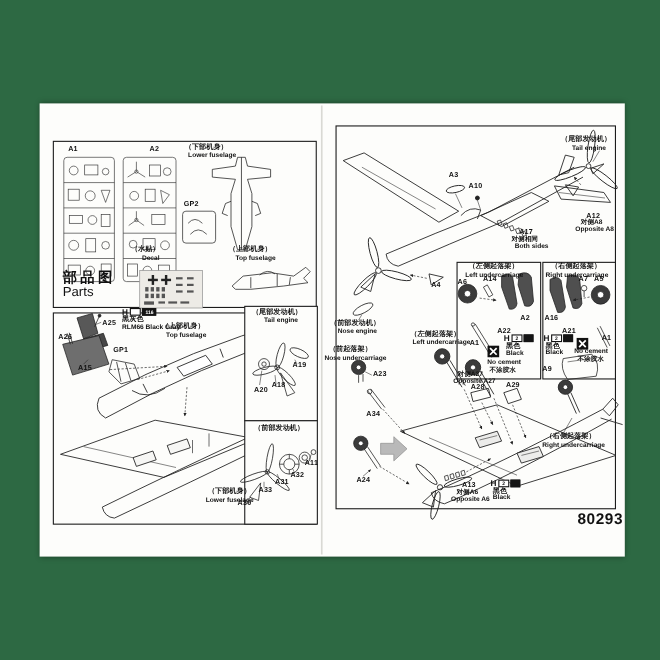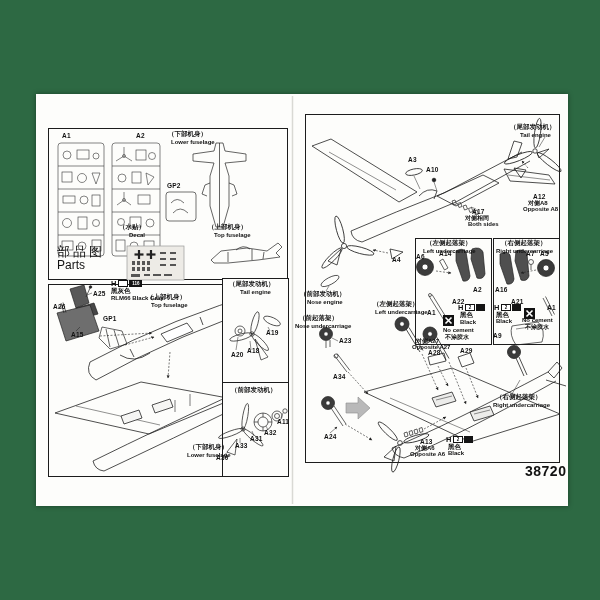--- a/index.html
+++ b/index.html
@@ -5,21 +5,21 @@
   html,body{margin:0;padding:0;}
   body{width:600px;height:600px;font-family:"Liberation Sans",sans-serif;}
   #root{position:relative;width:600px;height:600px;background:#2d6943;overflow:hidden;}
   #page{position:absolute;left:36px;top:94px;width:532px;height:412px;background:#fdfdfb;box-shadow:0 0 5px rgba(0,0,0,.4);}
   #art{position:absolute;left:0;top:0;width:600px;height:600px;}
   .L{position:absolute;white-space:nowrap;color:#111;line-height:1.05;}
   .cn{font-size:6.5px;font-weight:bold;}
   .cn6{font-size:6px;font-weight:bold;}
   .en{font-size:6px;font-weight:bold;}
   .pn{font-size:6.5px;font-weight:bold;letter-spacing:.2px;}
-  .title-cn{font-size:13px;font-weight:normal;letter-spacing:3px;}
+  .title-cn{font-size:13px;font-weight:bold;letter-spacing:3px;}
   .title-en{font-size:12px;font-weight:normal;}
   .code{font-size:14px;font-weight:bold;letter-spacing:.5px;}
   .paint{position:absolute;display:flex;align-items:center;gap:1.5px;}
   .pc{font-size:7.5px;font-weight:bold;color:#111;}
   .chip{box-sizing:border-box;height:7px;min-width:10px;border:1px solid #111;background:#fff;color:#111;
         font-size:4.5px;line-height:5px;font-weight:bold;text-align:center;padding:0 1px;}
   .chip.dark{background:#141414;color:#fff;border-color:#141414;min-width:13px;}
   .xicon{position:absolute;width:11px;height:11px;}
 </style>
 </head>
@@ -500,14 +500,14 @@
   <div class="paint" style="left:446px;top:435px">
     <span class="pc">H</span>
     <span class="chip">2</span>
     <span class="chip dark" style="min-width:9px"></span>
   </div>
   <span class="L cn" style="left:448px;top:444px">黑色</span>
   <span class="L en" style="left:448px;top:450px">Black</span>
   <span class="L cn" style="left:496px;top:394px">（右侧起落架）</span>
   <span class="L en" style="left:493px;top:402px">Right undercarriage</span>
 
-  <span class="L code" style="left:525px;top:464px">38720</span>
+  <span class="L code" style="left:525px;top:464px">80293</span>
 </div>
 
 </body></html>

